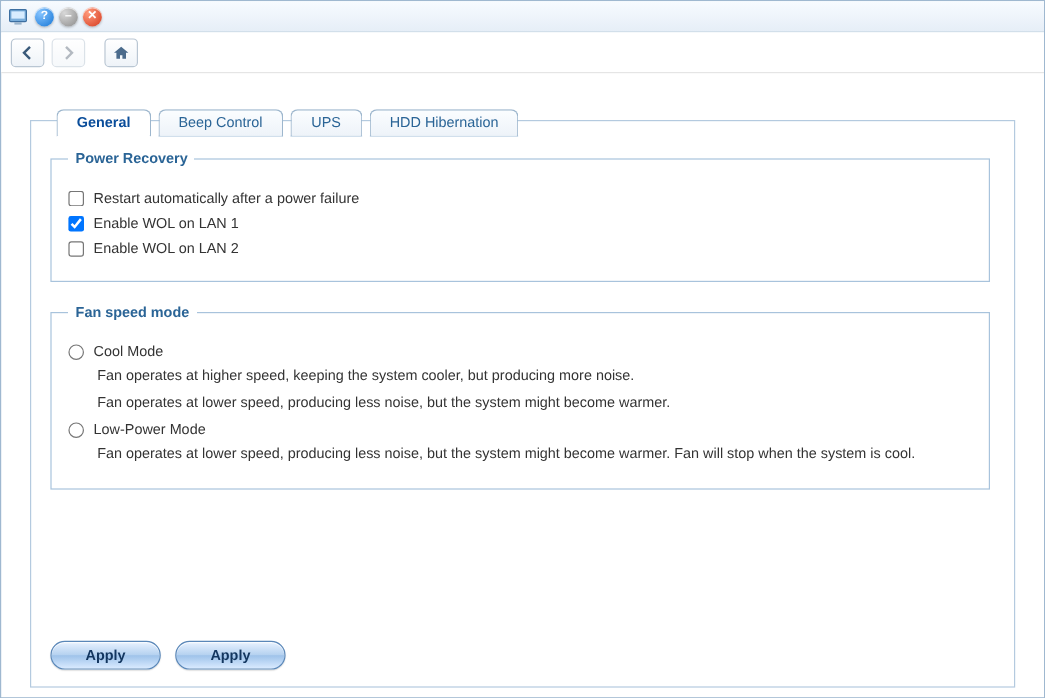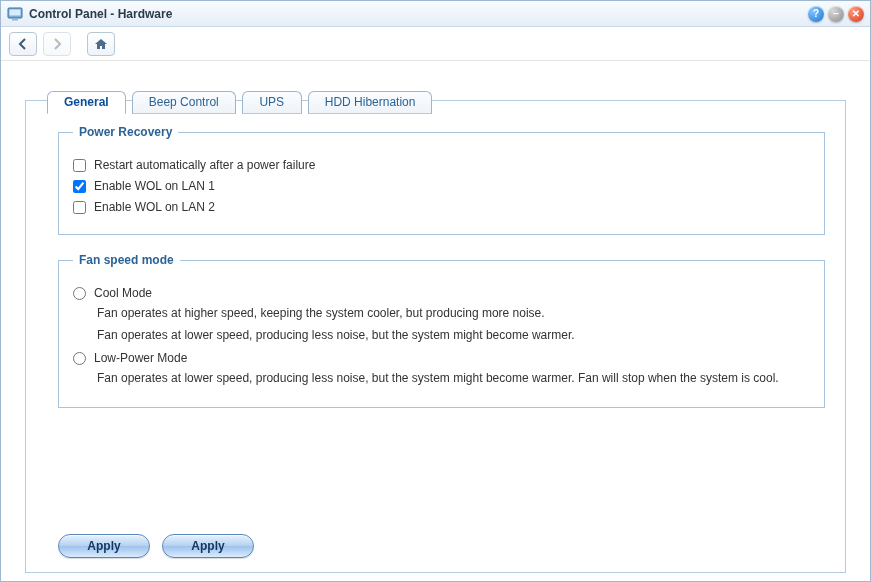--- a/index.html
+++ b/index.html
@@ -96,21 +96,21 @@
     background: #fff;
     border-bottom-color: #fff;
     color: #0a4d9a;
     font-weight: bold;
     z-index: 2;
   }
   .tab-panel {
     border: 1px solid #b4cadf;
     flex: 1;
     background: #fff;
-    padding: 24px 20px 14px 32px;
+    padding: 24px 20px 14px 16px;
     display: flex;
     flex-direction: column;
   }
   fieldset {
     border: 1px solid #a8c3dc;
     margin: 0 0 18px 0;
     padding: 12px 14px 14px 14px;
   }
   legend {
     padding: 0 6px;
@@ -157,21 +157,20 @@
 <div class="window">
 
   <div class="titlebar">
     <span class="title-icon">
       <svg viewBox="0 0 16 16" width="16" height="16">
         <rect x="1" y="2" width="14" height="10" rx="1" fill="#7aaedb" stroke="#3d6fa1"></rect>
         <rect x="2.5" y="3.5" width="11" height="6" fill="#d7ecff"></rect>
         <rect x="5" y="12.5" width="6" height="2" fill="#9ab4cc"></rect>
       </svg>
     </span>
-    <span class="title-text">Control Panel - Hardware</span>
     <div class="title-buttons">
       <div class="tb-btn tb-help">
           <span class="tb-glyph">?</span>
         </div>
       <div class="tb-btn tb-min">
           <span class="tb-glyph">–</span>
         </div>
       <div class="tb-btn tb-close">
           <span class="tb-glyph">✕</span>
         </div>

